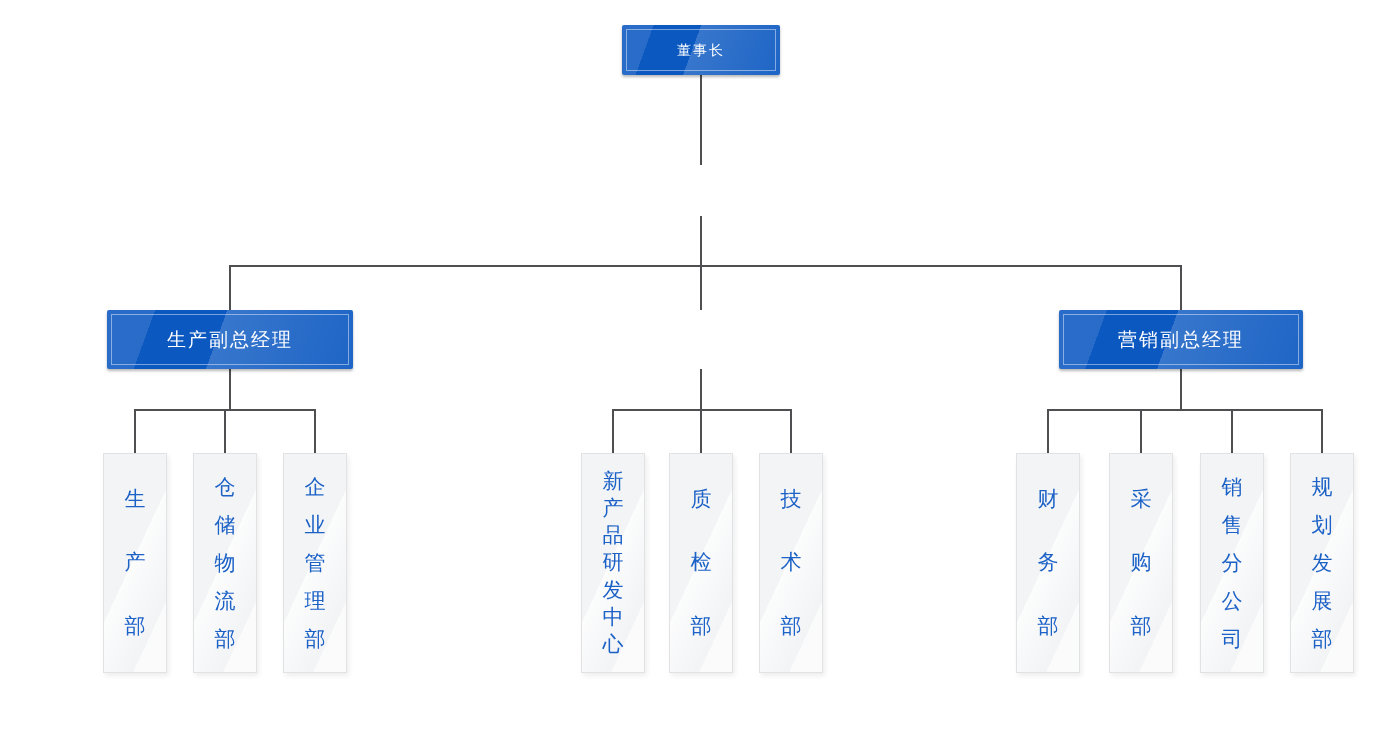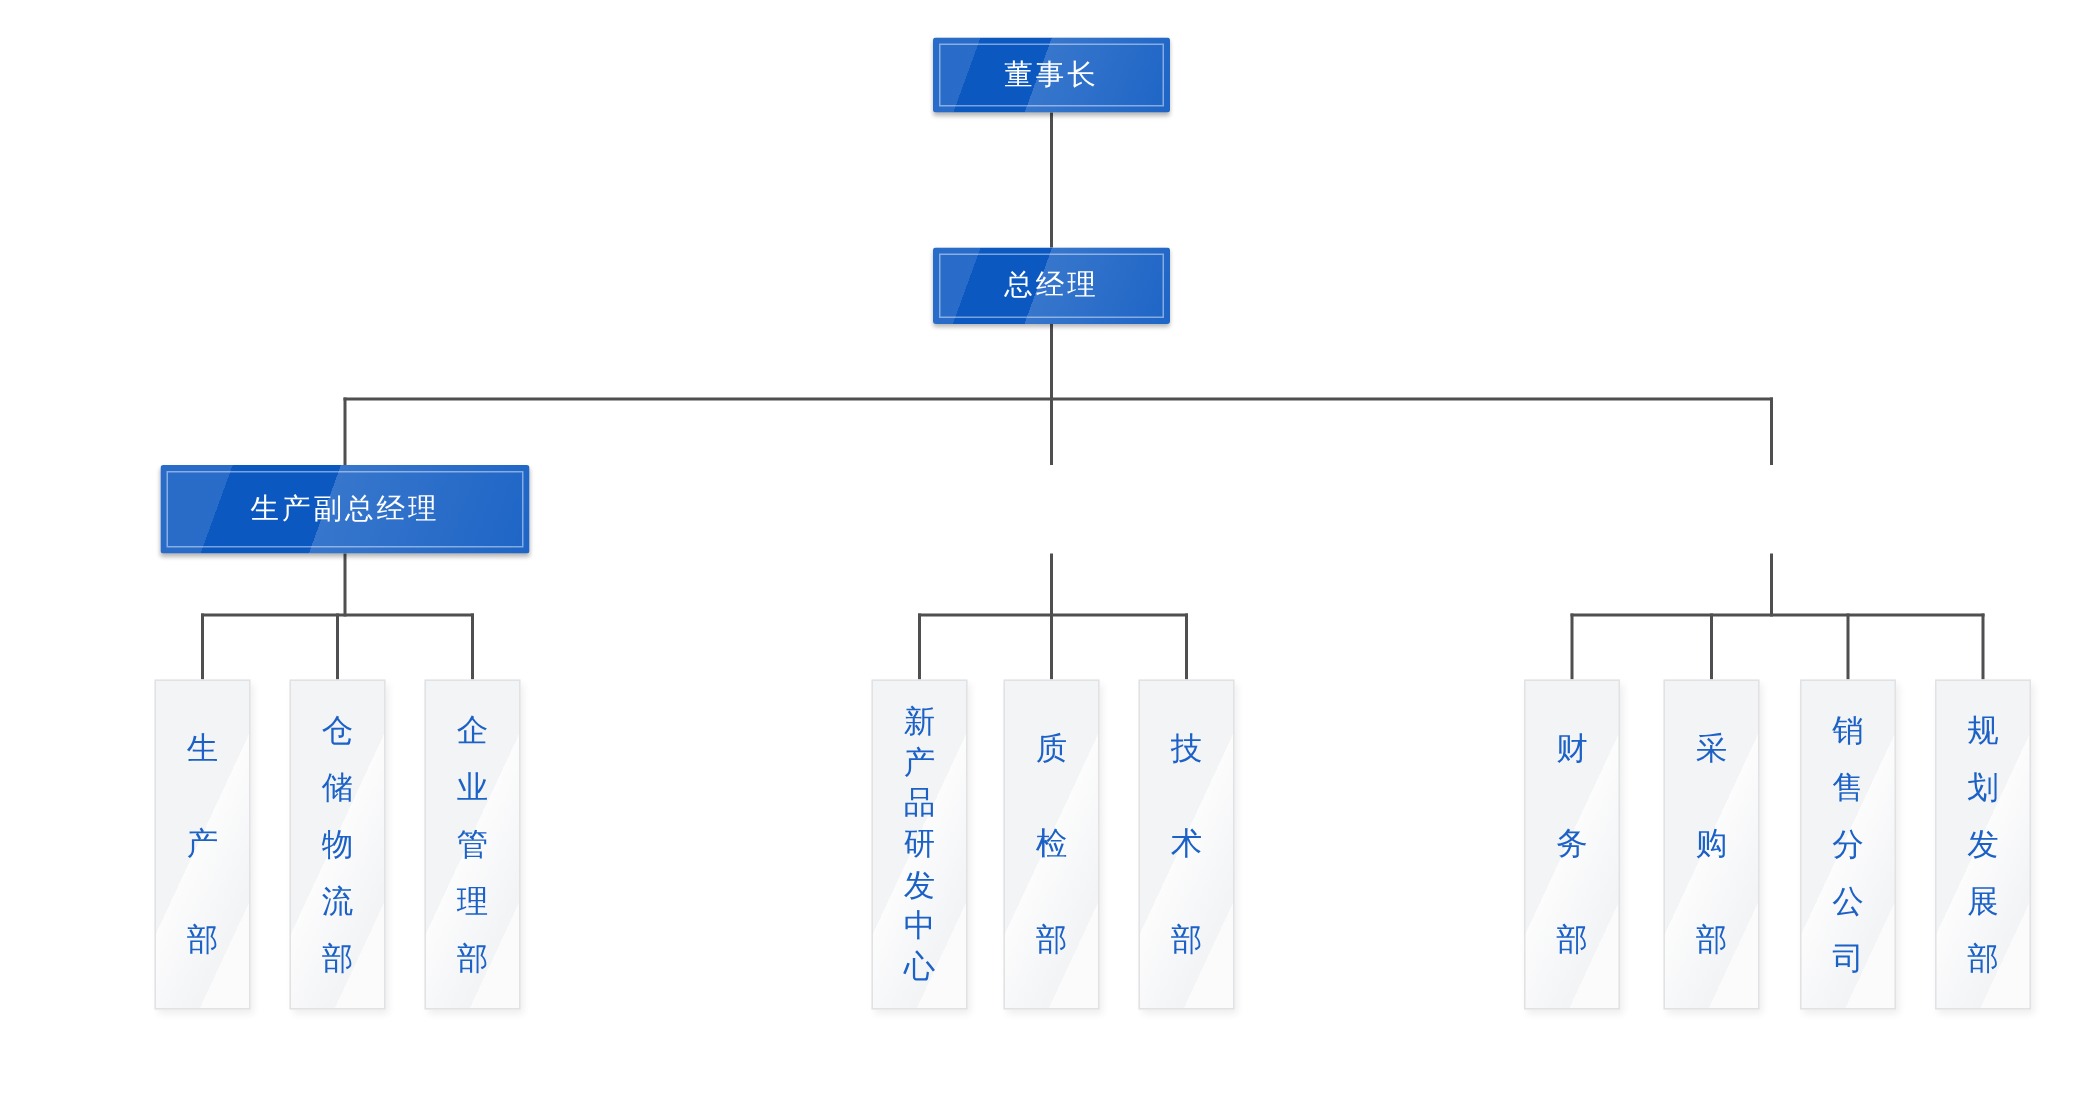--- a/index.html
+++ b/index.html
@@ -36,21 +36,21 @@
     letter-spacing: 2px;
     line-height: 1;
   }
   .node-blue::after {
     content: "";
     position: absolute;
     left: 4px; right: 4px; top: 4px; bottom: 4px;
     border: 1px solid rgba(255,255,255,0.45);
     pointer-events: none;
   }
-  .node-blue.lvl1, .node-blue.lvl2 { font-size: 19px; }
+  .node-blue.lvl1, .node-blue.lvl2 { font-size: 14px; }
   .node-blue.lvl3 { font-size: 19px; text-align: right; }
 
   
   .node-dept {
     position: absolute;
     width: 64px;
     height: 220px;
     background-color: #f3f4f6;
     background-image:
       linear-gradient(115deg, rgba(255,255,255,0) 48%, rgba(255,255,255,0.75) 48%, rgba(255,255,255,0) 78%),
@@ -99,26 +99,26 @@
   <div class="hline" style="left:1047px; top:409px; width:276px;"></div>
   <div class="vline" style="left:1047px; top:409px; height:44px;"></div>
   <div class="vline" style="left:1140px; top:409px; height:44px;"></div>
   <div class="vline" style="left:1231px; top:409px; height:44px;"></div>
   <div class="vline" style="left:1321px; top:409px; height:44px;"></div>
 
   <div class="node-blue lvl1" style="left:622px; top:25px; width:158px; height:50px;">
     <span>董事长</span>
   </div>
 
-  <div class="node-blue lvl2" style="left:622px; top:165px; width:158px; height:51px;">
-    <span>总经理</span>
-  </div>
 
   <div class="node-blue lvl3" style="left:107px; top:310px; width:246px; height:59px;">
     <span>生产副总经理</span>
+  </div>
+  <div class="node-blue lvl3" style="left:1059px; top:310px; width:244px; height:59px;">
+    <span>营销副总经理</span>
   </div>
 
   <div class="node-dept" style="left:103px; top:453px;">
       <span>生</span>
       <span>产</span>
       <span>部</span>
     </div>
   <div class="node-dept" style="left:193px; top:453px;">
       <span>仓</span>
       <span>储</span>

